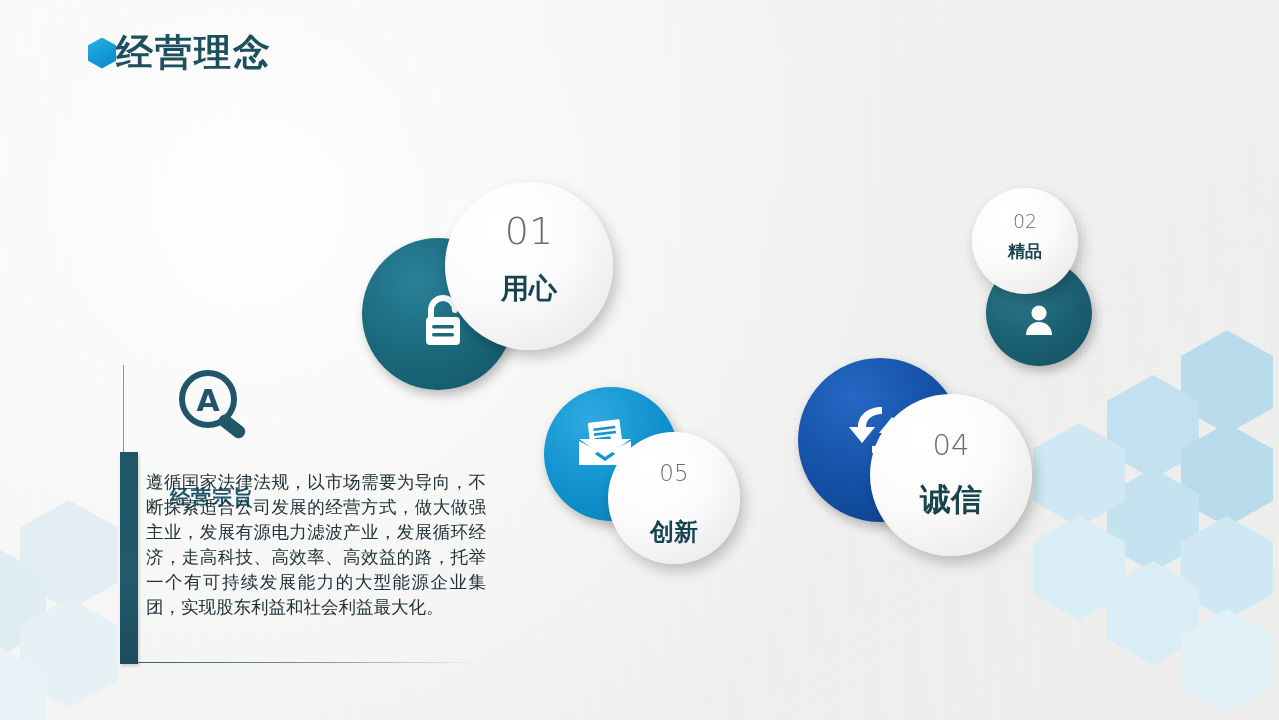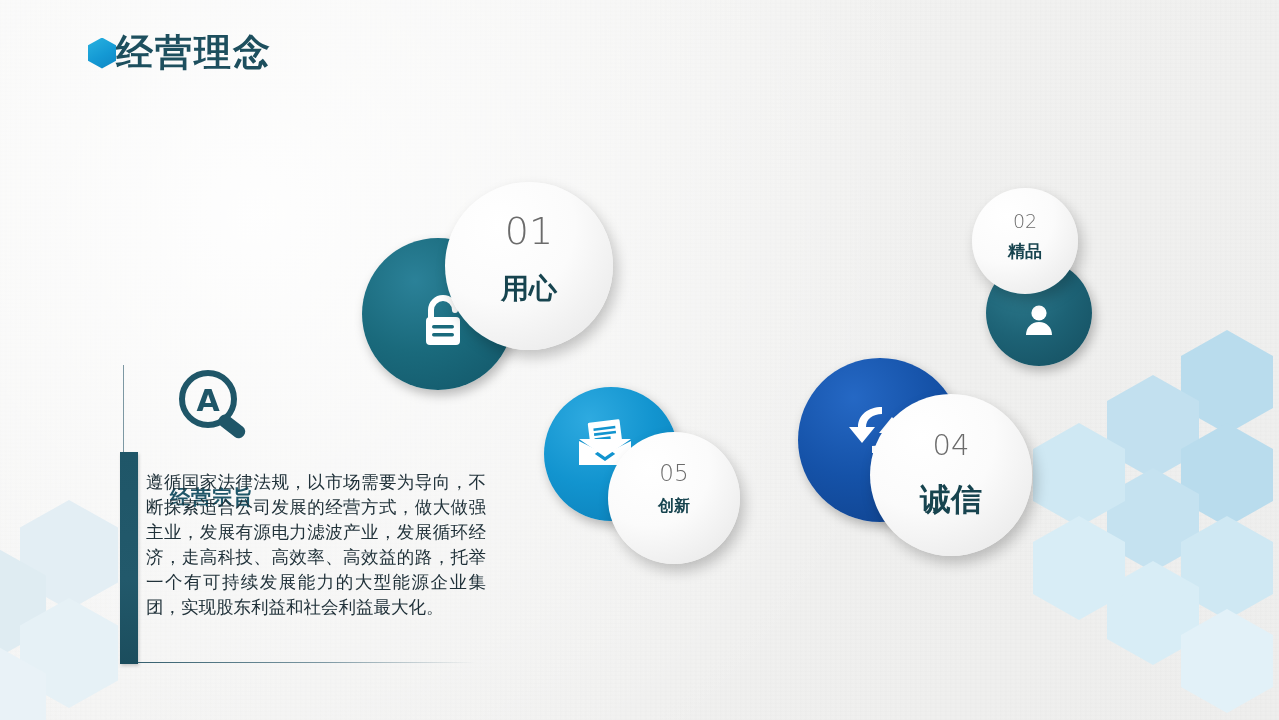--- a/index.html
+++ b/index.html
@@ -182,17 +182,17 @@
             <path d="M4 22 h52 v26 h-52z" fill="#ffffff"></path>
             <path d="M4 22 l26 18 26-18 v4 l-26 18 -26-18z" fill="#1294cf"></path>
             <path d="M4 48 l20-14 -20-10z" fill="#ffffff"></path>
             <path d="M56 48 l-20-14 20-10z" fill="#ffffff"></path>
           </g>
         </svg>
       </div>
     </div>
     <div class="circ white" style="left:64px;top:45px;width:132px;height:132px;text-decoration:underline;">
       <div class="num" style="top:28px;font-size:23px;">05</div>
-      <div class="lbl" style="top:64px;font-size:16px;">创新</div>
+      <div class="lbl" style="top:84px;font-size:24px;">创新</div>
     </div>
   </div>
 
 </div>
 
 </body></html>

